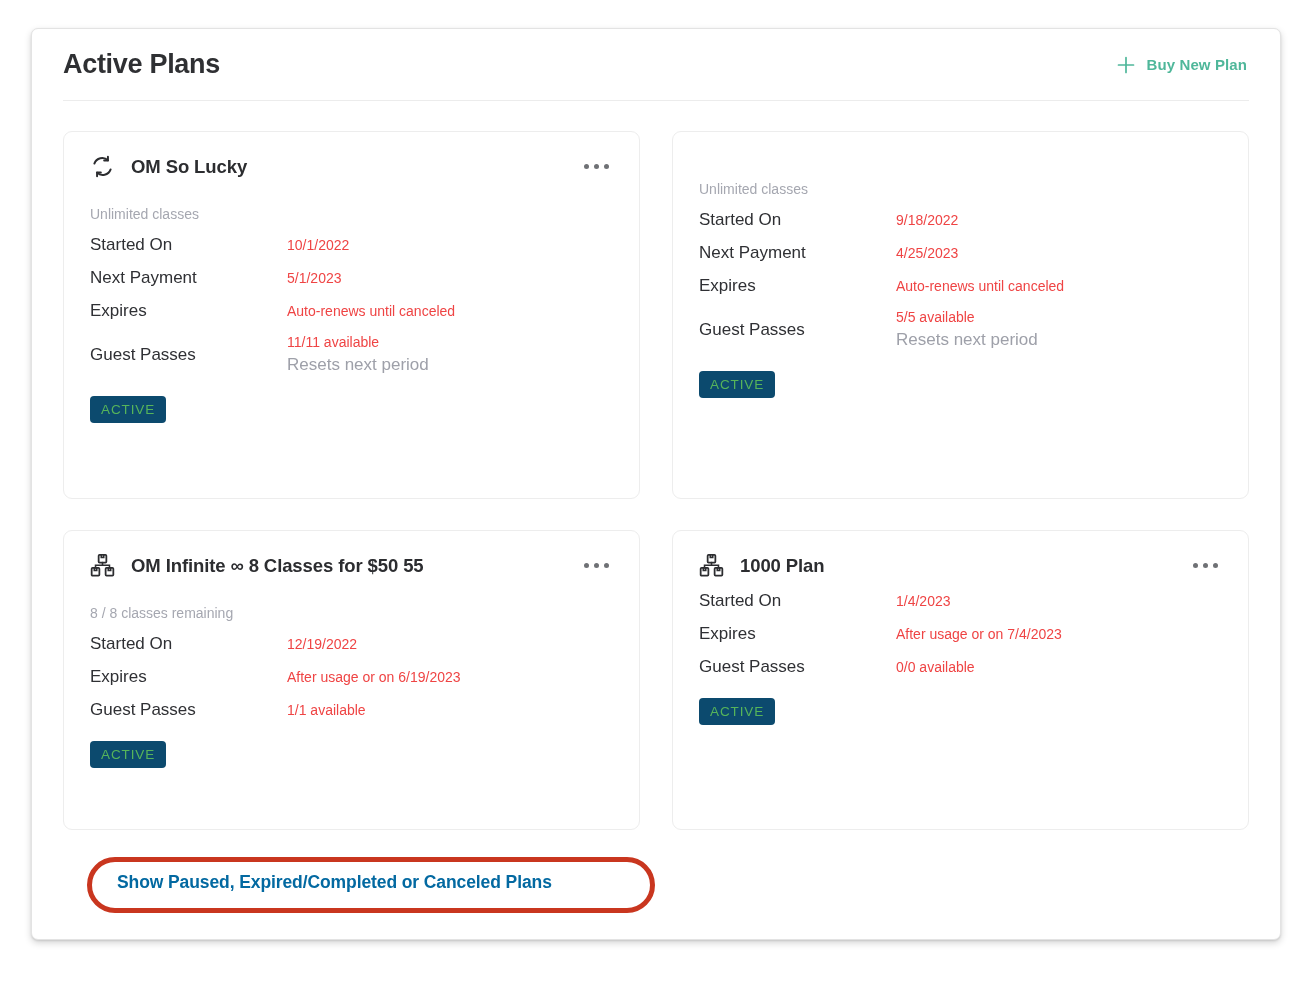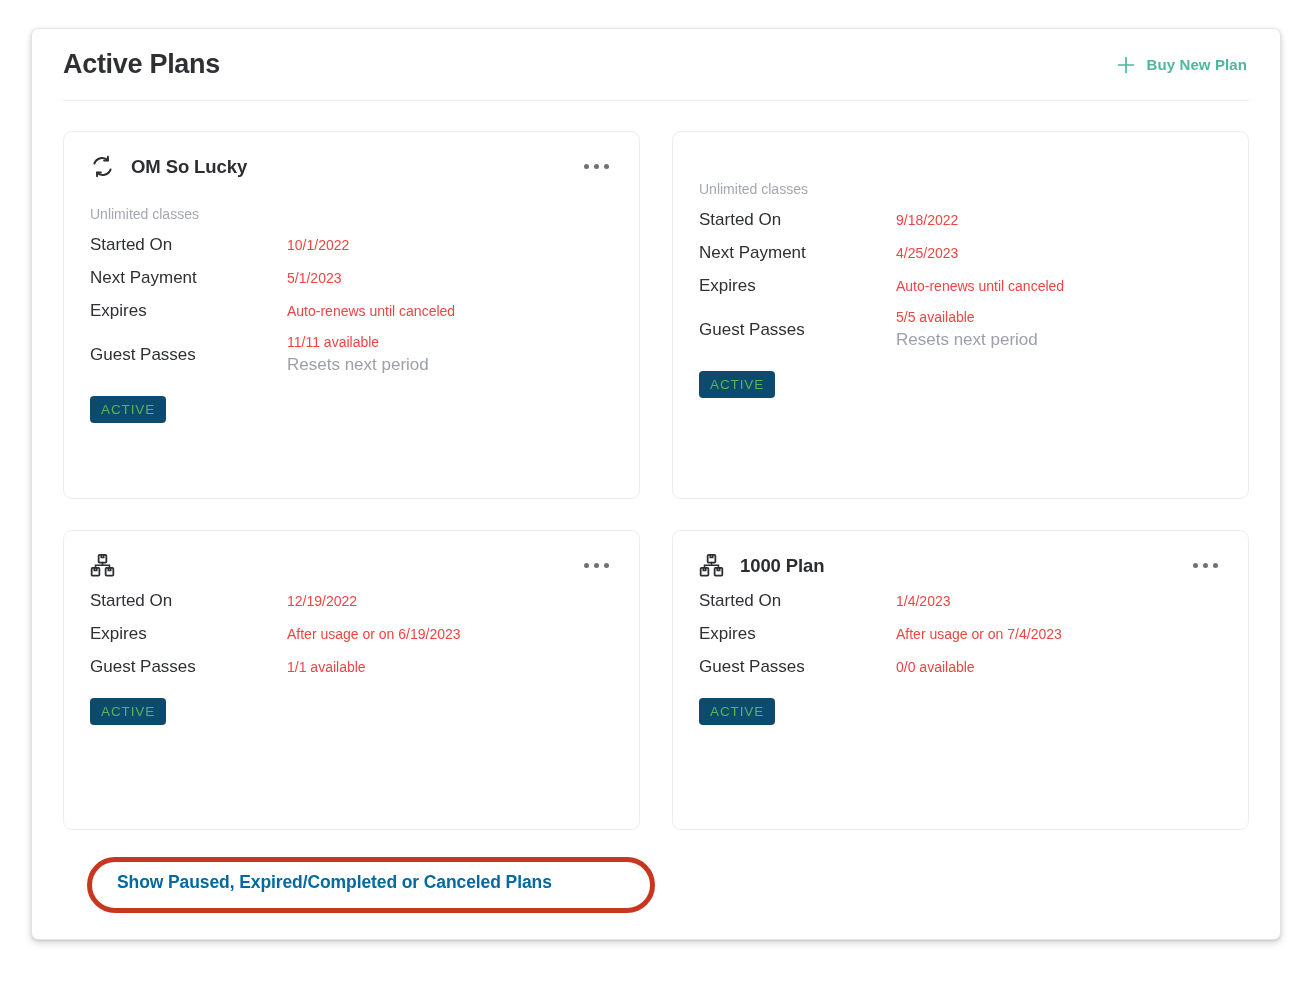--- a/index.html
+++ b/index.html
@@ -323,27 +323,29 @@
             <svg class="card-type-icon" viewBox="0 0 24 24" fill="none" aria-hidden="true">
               <rect x="8.3" y="1.8" width="7.4" height="7.4" rx="0.9" stroke="#2c2d30" stroke-width="1.7"></rect>
               <path d="M10.8 1.8v2.4h2.4V1.8" stroke="#2c2d30" stroke-width="1.5"></path>
               <rect x="1.6" y="14.3" width="7.4" height="7.4" rx="0.9" stroke="#2c2d30" stroke-width="1.7"></rect>
               <path d="M4.1 14.3v2.4h2.4v-2.4" stroke="#2c2d30" stroke-width="1.5"></path>
               <rect x="15" y="14.3" width="7.4" height="7.4" rx="0.9" stroke="#2c2d30" stroke-width="1.7"></rect>
               <path d="M17.5 14.3v2.4h2.4v-2.4" stroke="#2c2d30" stroke-width="1.5"></path>
               <path d="M12 9.2v2.6M5.3 14.3v-2.5h13.4v2.5" stroke="#2c2d30" stroke-width="1.5" stroke-linecap="round"></path>
             </svg>
           </span>
+          <span class="card-title">OM Infinite ∞ 8 Classes for $50 55</span>
           <span class="card-menu">
               <i></i>
               <i></i>
               <i></i>
             </span>
         </div>
 
+        <div class="card-subtitle">8 / 8 classes remaining</div>
 
         <div class="detail-rows">
           <div class="detail-row">
             <div class="detail-label">Started On</div>
             <div>
                 <div class="detail-value">12/19/2022</div>
               </div>
           </div>
           <div class="detail-row">
             <div class="detail-label">Expires</div>

